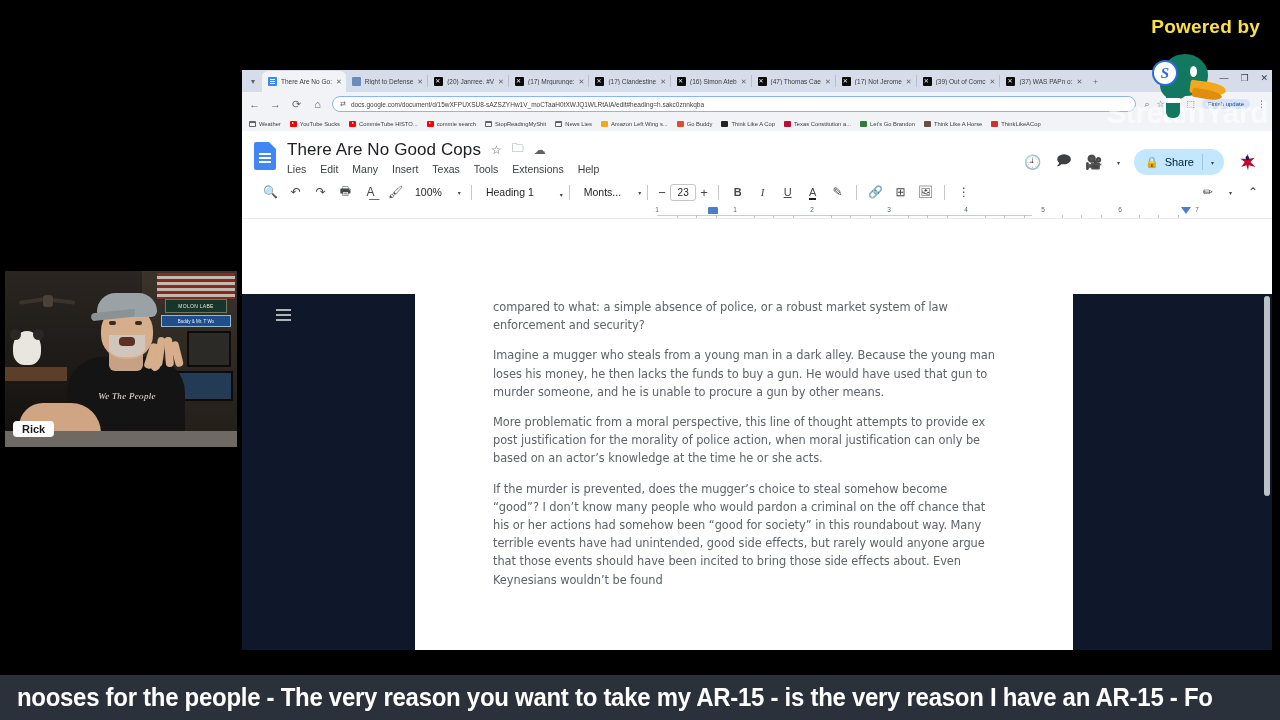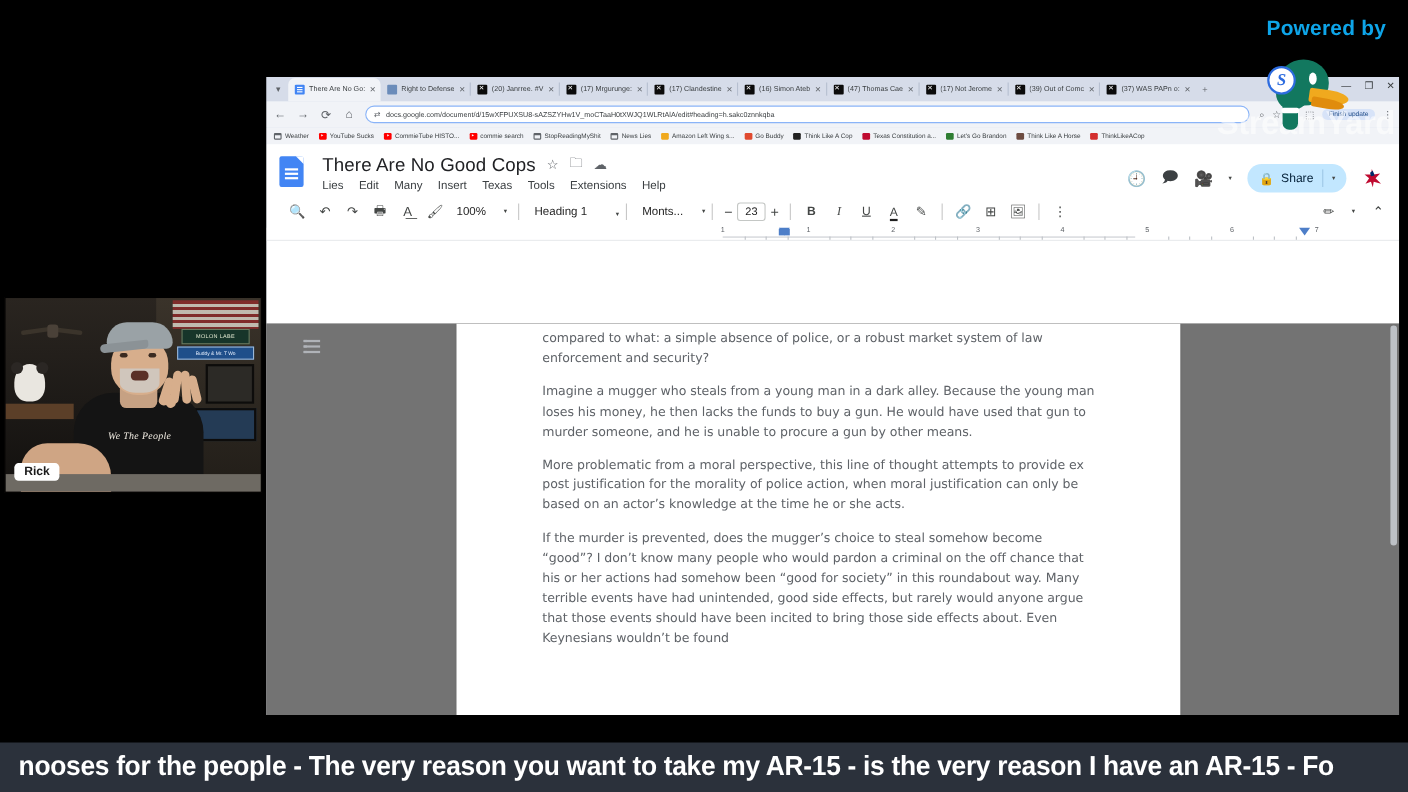--- a/index.html
+++ b/index.html
@@ -7,21 +7,21 @@
     width: 1280px; height: 720px;
     background: #000;
     font-family: "Liberation Sans", sans-serif;
     overflow: hidden;
   }
   #stage { position: relative; width: 1280px; height: 720px; background: #000; overflow: hidden; }
 
   
   .powered-by {
     position: absolute; top: 16px; right: 20px;
-    color: #0ea5e9; font-size: 19px; font-weight: bold;
+    color: #fde047; font-size: 19px; font-weight: bold;
     letter-spacing: .2px;
     font-family: "Liberation Sans", sans-serif;
   }
   .duck-wrap { position: absolute; top: 48px; right: 56px; width: 70px; height: 72px; z-index: 60; }
   .duck-head {
     position: absolute; left: 8px; top: 6px; width: 46px; height: 42px;
     background: #12785f; border-radius: 50% 50% 48% 48%;
   }
   .duck-head2 {
     position: absolute; left: 6px; top: 22px; width: 30px; height: 30px;
@@ -147,21 +147,21 @@
   }
   .docs-logo {
     width:22px; height:28px; background:#4285f4; border-radius:2px;
     position:relative; flex:0 0 auto; margin-top:3px;
   }
   .docs-logo:before{content:"";position:absolute;right:0;top:0;border-top:7px solid #fff;border-left:7px solid transparent;}
   .docs-logo:after{
     content:"";position:absolute;left:5px;top:11px;width:12px;height:1.8px;background:#fff;
     box-shadow:0 4px 0 #fff, 0 8px 0 #fff;
   }
-  .docs-titleblock { margin-left:17px; flex:1 1 auto; }
+  .docs-titleblock { margin-left:11px; flex:1 1 auto; }
   .docs-titlerow { display:flex; align-items:center; gap:10px; }
   .docs-title { font-size:17px; color:#202124; font-weight:400; letter-spacing:.1px;}
   .titleicon { color:#5f6368; font-size:12px; }
   .docs-menu { display:flex; gap:14px; margin-top:3px; font-size:10.5px; color:#3c4043; }
   .docs-menu span { cursor:default; }
   .docs-headright { display:flex; align-items:center; gap:14px; margin-top:10px; }
   .hr-ico { color:#3c4043; font-size:14px; }
   .share-btn {
     background:#c2e7ff; color:#001d35; border-radius:14px;
     height:26px; display:flex; align-items:center; gap:6px; padding:0 10px 0 11px;
@@ -205,21 +205,21 @@
     border-left:5px solid transparent; border-right:5px solid transparent;
     border-top:7px solid #4d7ec8;
   }
   .rmarker.sq:before {
     content:""; position:absolute; left:-5px; top:-6px; width:10px; height:6px; background:#4d7ec8;
   }
 
   
   .docs-canvas {
     position:absolute; left:0; right:0; top:163px; bottom:14px;
-    background:#737373; overflow:hidden;
+    background:#0f172a; overflow:hidden;
   }
   .outline-rail {
     position:absolute; left:0; top:0; width:158px; bottom:0;
   }
   .outline-ico { position:absolute; left:34px; top:15px; width:16px; height:12px; }
   .outline-ico i { display:block; height:2px; background:#b0b3b8; margin-bottom:3px; }
   .outline-ico i:nth-child(1){ width:15px; }
   .outline-ico i:nth-child(2){ width:15px; }
   .outline-ico i:nth-child(3){ width:15px; }
   .outline-ico em { position:absolute; left:0; width:3px; height:2px; background:#b0b3b8; }

